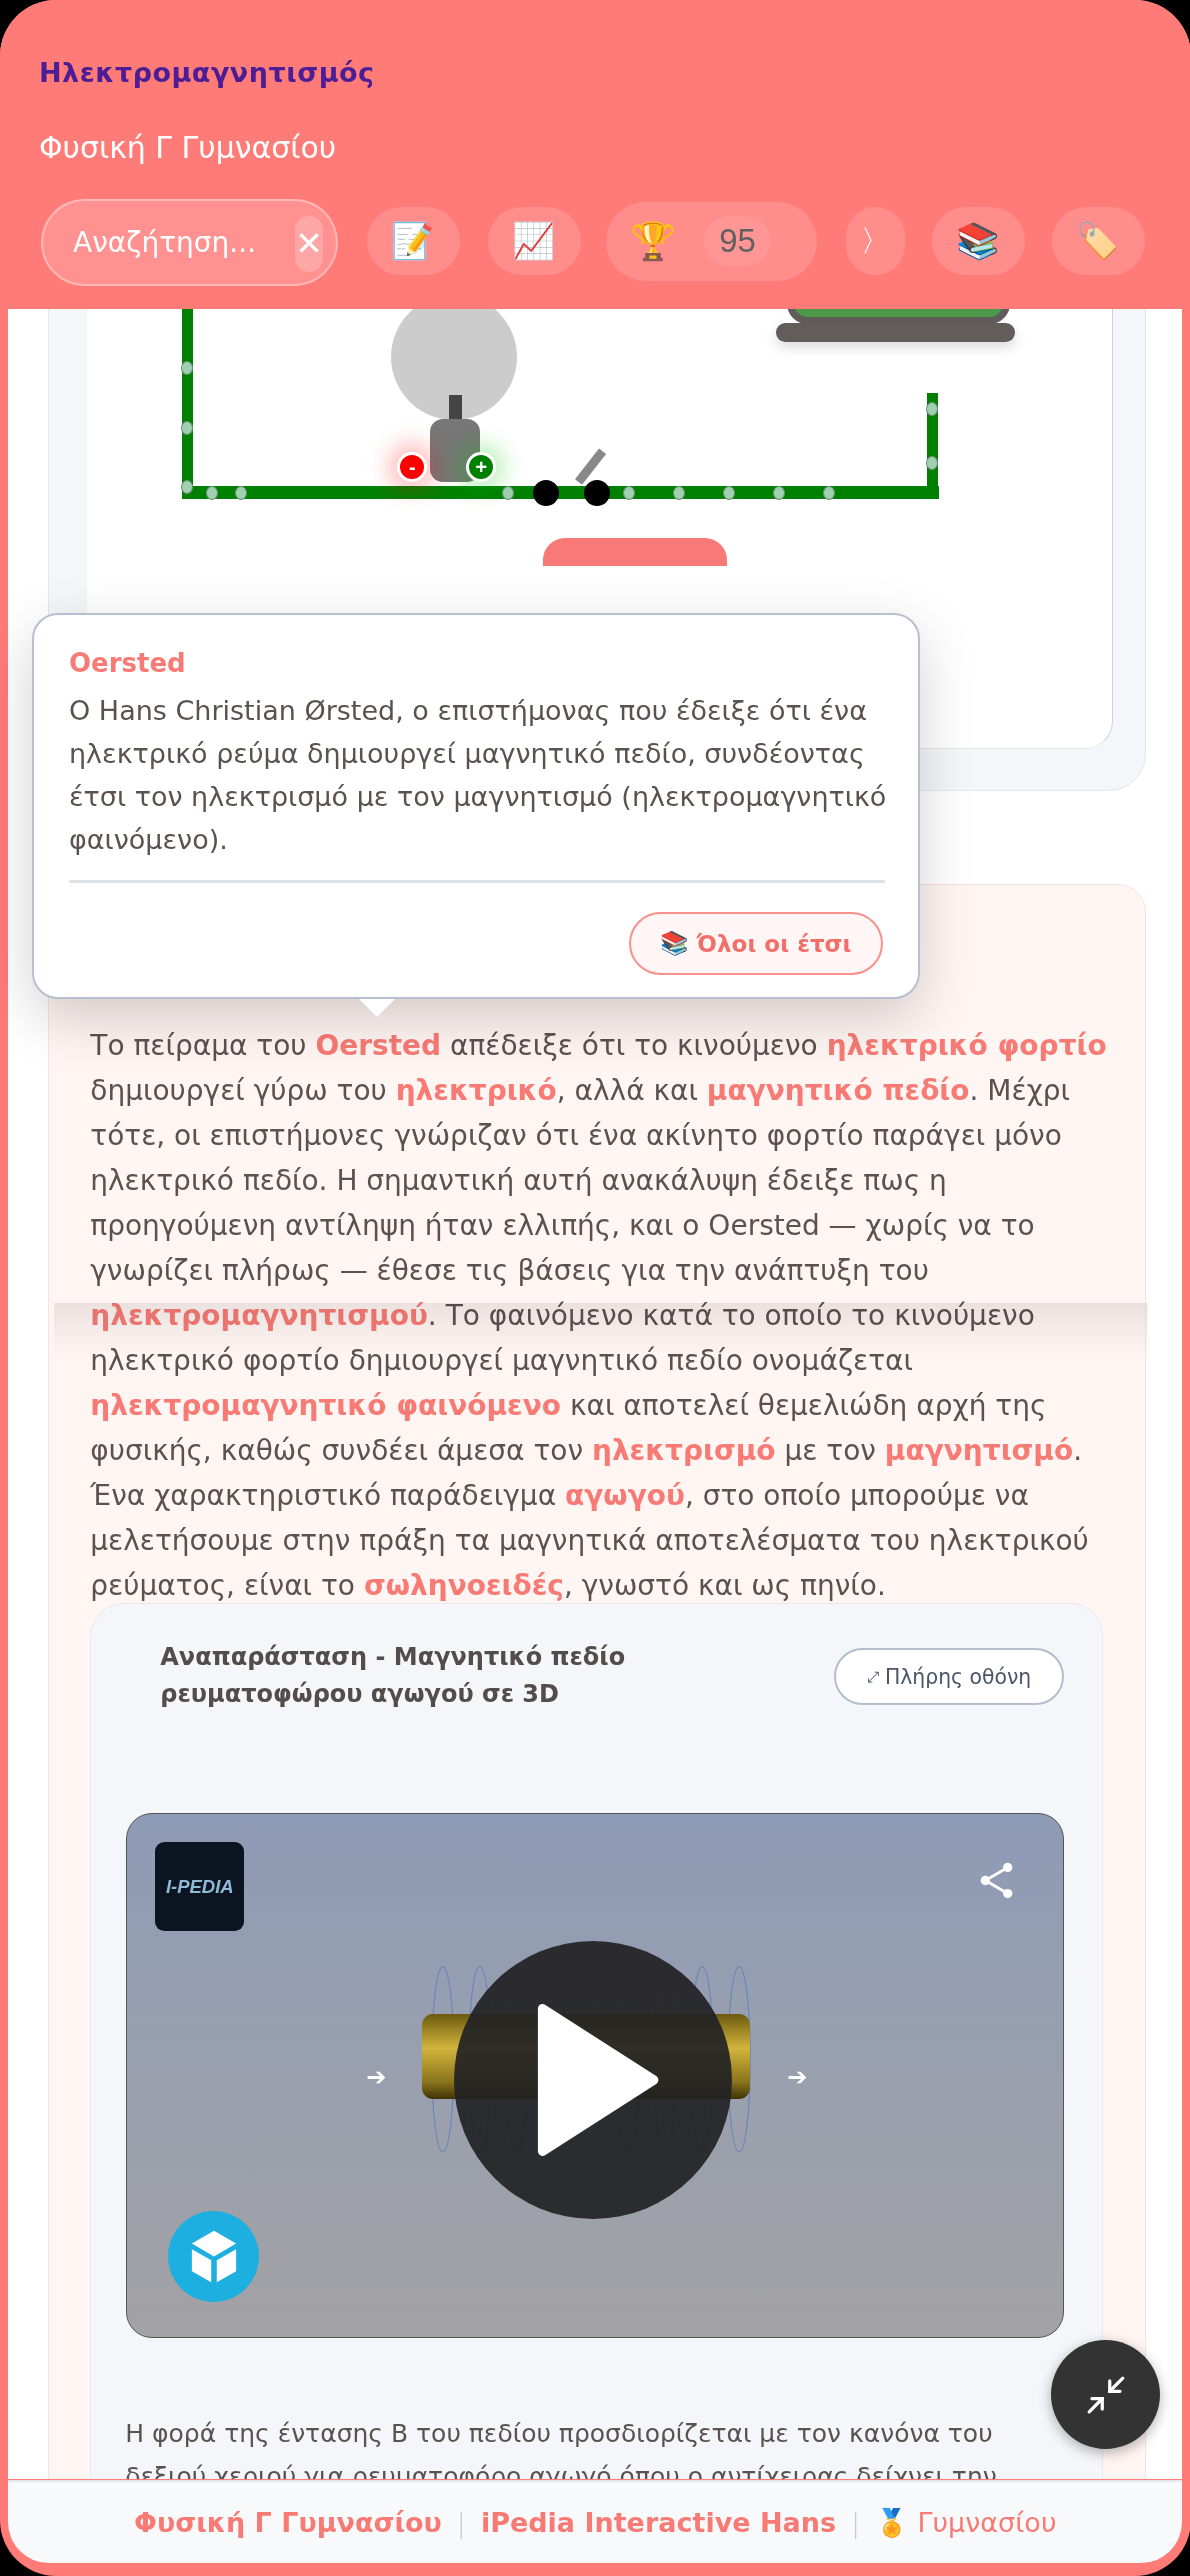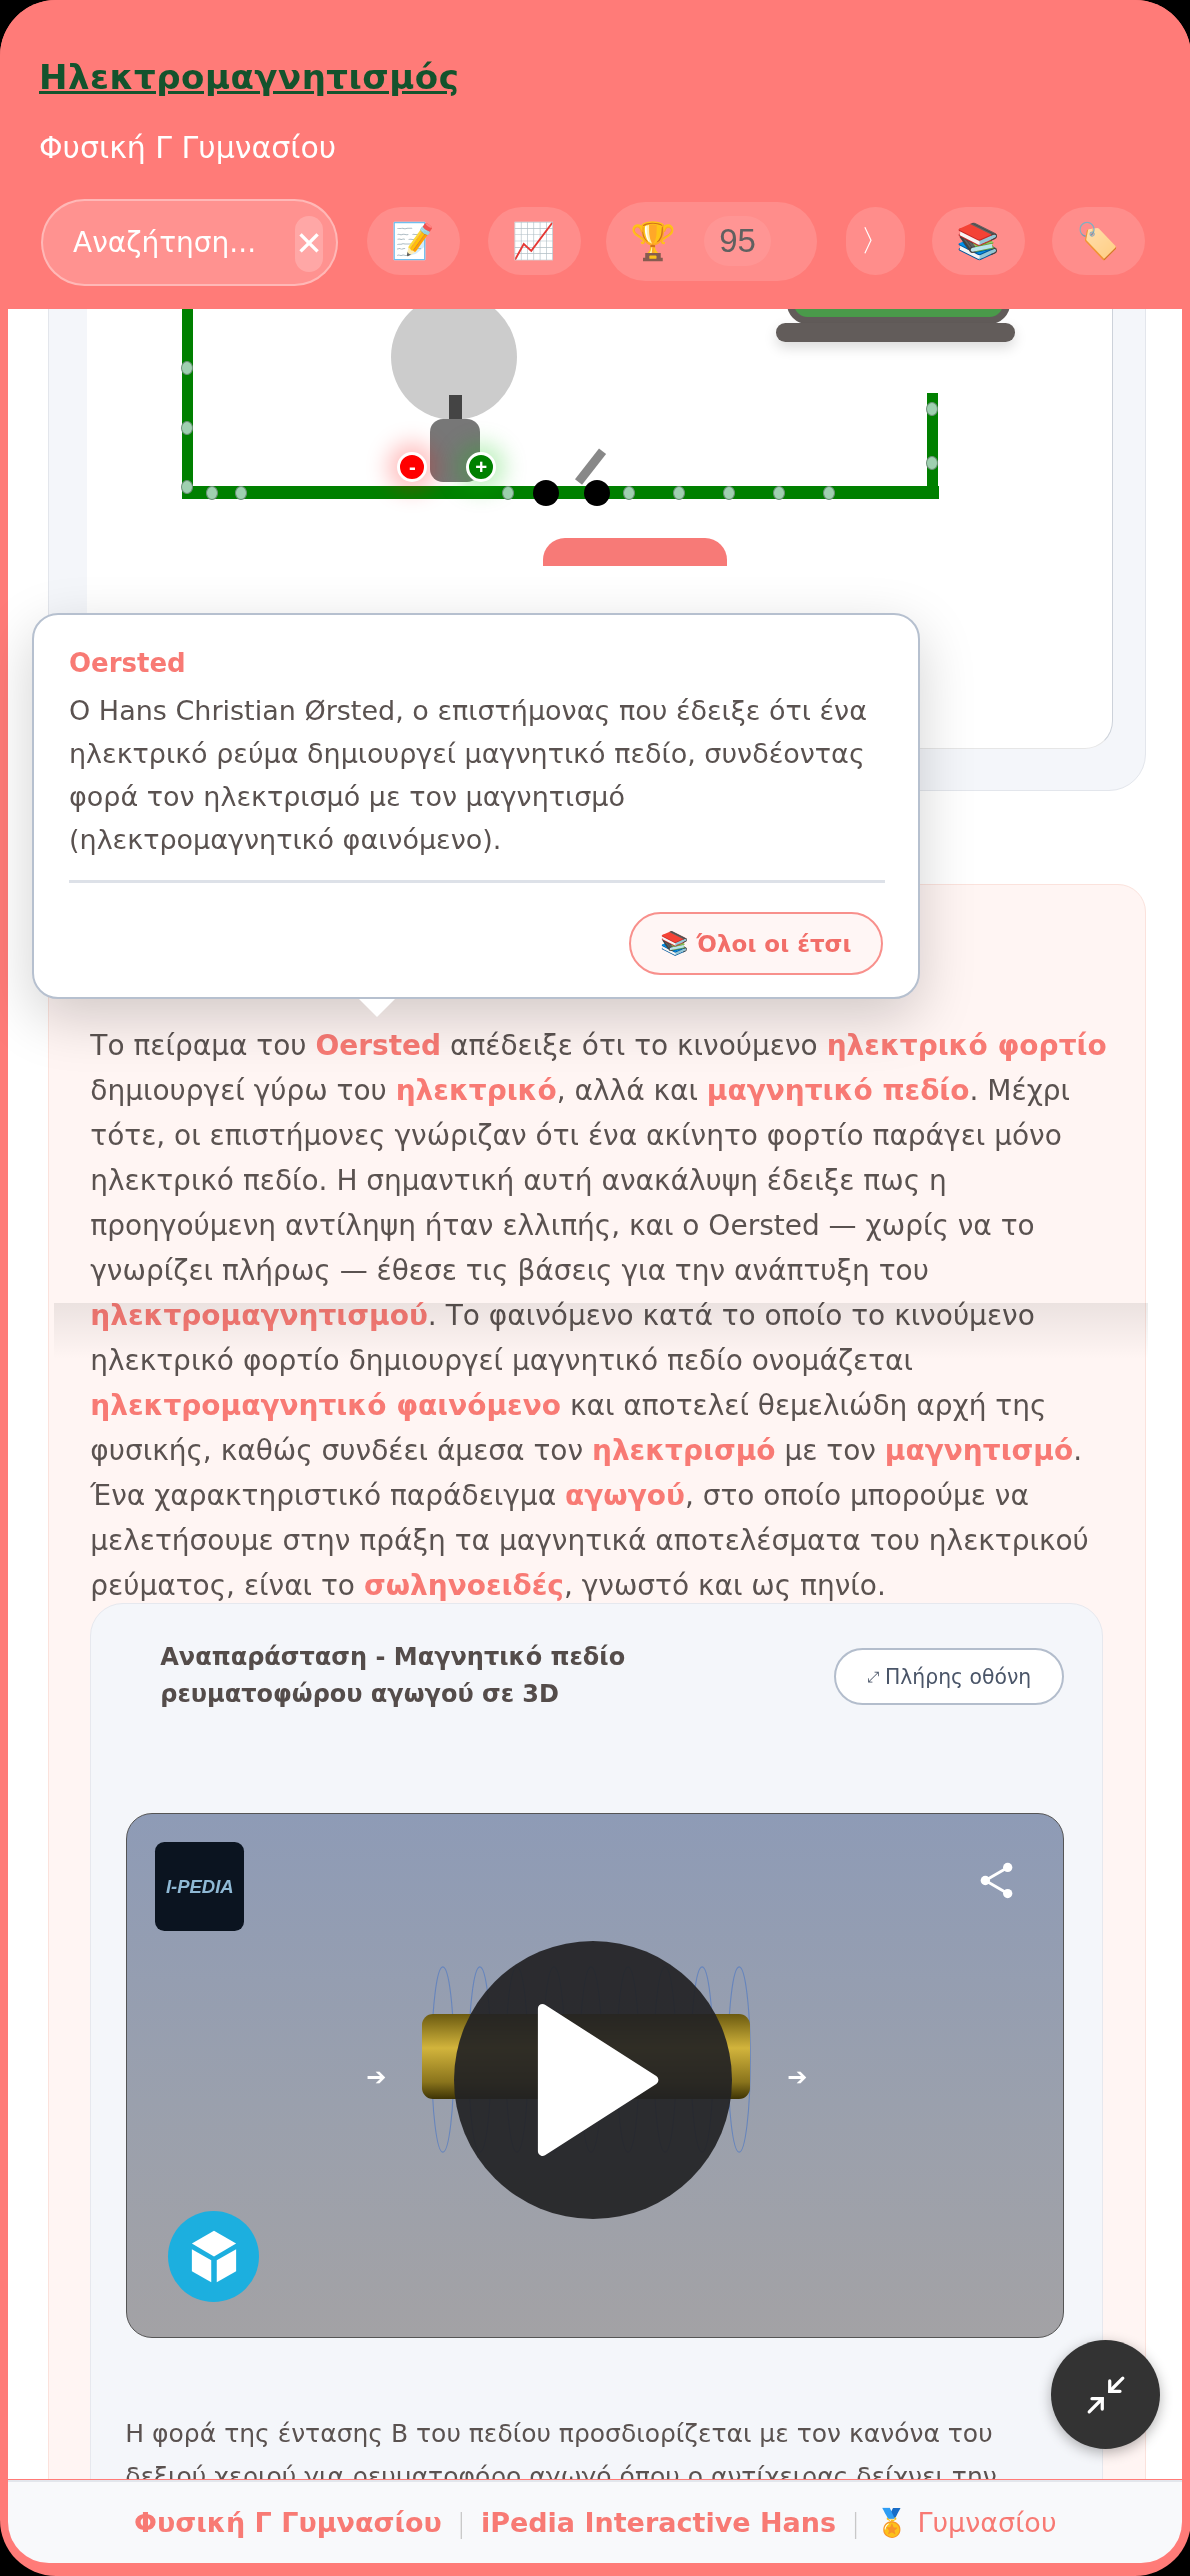--- a/index.html
+++ b/index.html
@@ -12,21 +12,21 @@
   }
 
   
   .header {
     position: absolute; left: 0; top: 0; width: 1191px; height: 309px;
     background: #ff7b78; z-index: 20;
   }
   .header .title {
     position: absolute; left: 39px; top: 57px;
     font-family: "DejaVu Sans", sans-serif; font-weight: bold;
-    font-size: 34px; color: #14532d; letter-spacing: 0.5px; text-decoration: underline;
+    font-size: 27px; color: #4c1d95; letter-spacing: 0.5px;
   }
   .header .subtitle {
     position: absolute; left: 39px; top: 130px;
     font-family: "DejaVu Sans", sans-serif;
     font-size: 30px; color: #fff;
   }
   .toolbar { position: absolute; top: 197px; left: 0; width: 1170px; height: 93px; }
   .search {
     position: absolute; left: 41px; top: 1.9px; width: 297px; height: 87px;
     border-radius: 44px; background: rgba(255,255,255,0.18);
@@ -381,21 +381,21 @@
       </div>
     </div>
 
     <div class="model-caption">Η φορά της έντασης Β του πεδίου προσδιορίζεται με τον κανόνα του δεξιού χεριού για ρευματοφόρο αγωγό όπου ο αντίχειρας δείχνει την φορά του</div>
 
     <div class="tt-shade"></div>
   </div>
 
   <div class="tooltip">
     <div class="tt-title">Oersted</div>
-    <div class="tt-body">Ο Hans Christian Ørsted, ο επιστήμονας που έδειξε ότι ένα ηλεκτρικό ρεύμα δημιουργεί μαγνητικό πεδίο, συνδέοντας φορά τον ηλεκτρισμό με τον μαγνητισμό (ηλεκτρομαγνητικό φαινόμενο).</div>
+    <div class="tt-body">Ο Hans Christian Ørsted, ο επιστήμονας που έδειξε ότι ένα ηλεκτρικό ρεύμα δημιουργεί μαγνητικό πεδίο, συνδέοντας έτσι τον ηλεκτρισμό με τον μαγνητισμό (ηλεκτρομαγνητικό φαινόμενο).</div>
     <div class="tt-divider"></div>
     <div class="tt-btn">
       <span>📚</span>
       <span>Όλοι οι έτσι</span>
     </div>
     <div class="tt-arrow"></div>
   </div>
 
   <div class="float-btn">
     <svg width="56" height="56" viewBox="0 0 60 60">

